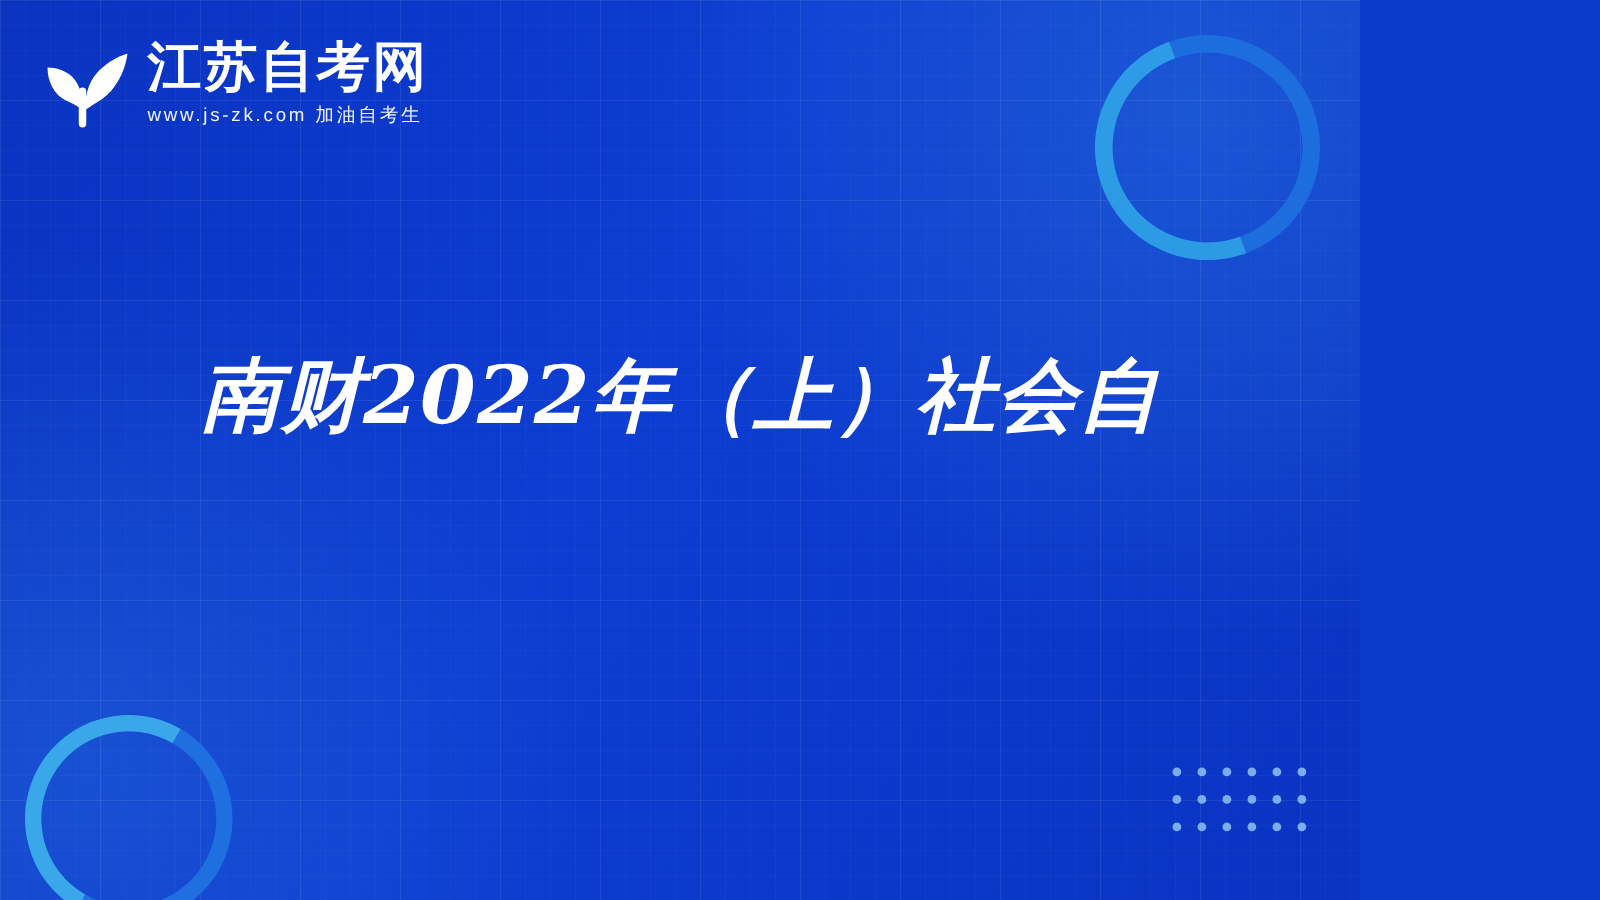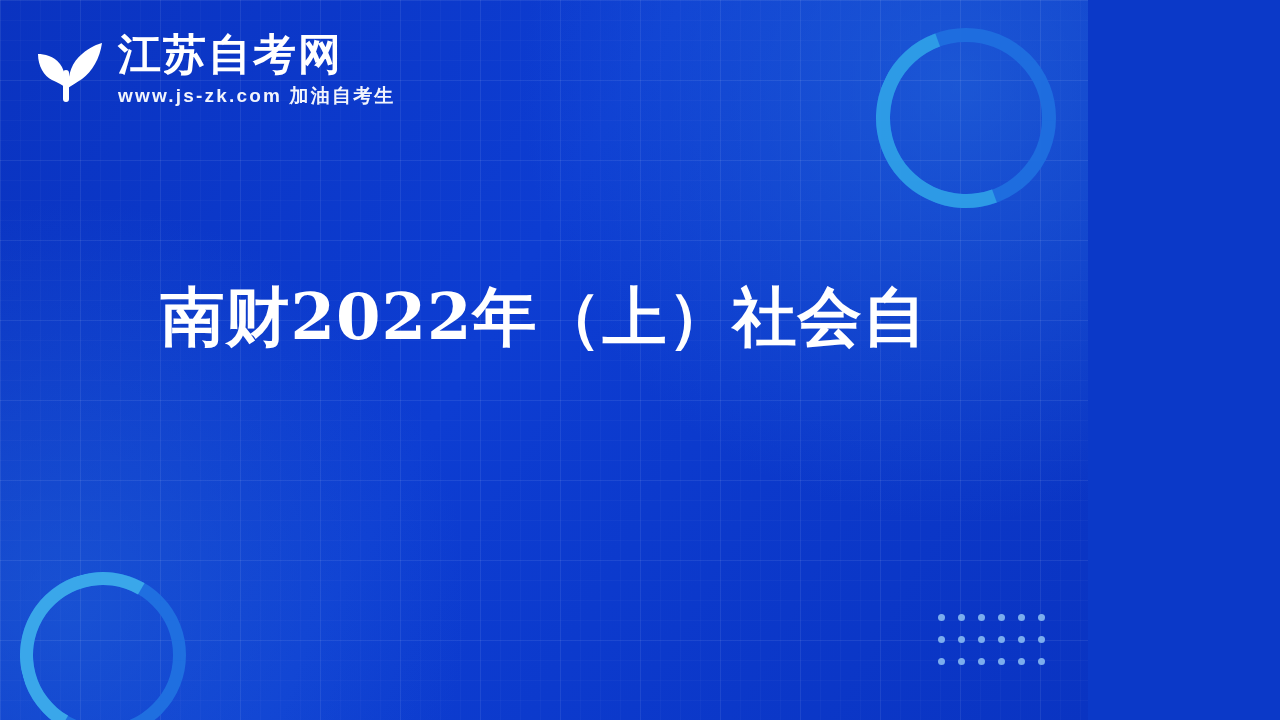--- a/index.html
+++ b/index.html
@@ -131,35 +131,35 @@
   .logo-title {
     color: #ffffff;
     font-size: 43px;
     font-weight: bold;
     letter-spacing: 2px;
     line-height: 1.05;
     white-space: nowrap;
   }
   .logo-sub {
     color: #ffffff;
-    font-size: 19px;
+    font-size: 15px;
     letter-spacing: 2.2px;
     white-space: nowrap;
     opacity: 0.95;
-    font-weight: bold;
   }
 
   
   .title-wrap {
     position: absolute;
     left: 0;
     right: 0;
     top: 272px;
     text-align: center;
     padding: 0 80px;
+    font-style: italic;
   }
   .title-line {
     color: #ffffff;
     font-family: "DejaVu Serif", "Liberation Serif", serif;
     font-weight: bold;
     font-size: 64px;
     line-height: 1.42;
     letter-spacing: 1px;
     white-space: nowrap;
   }

